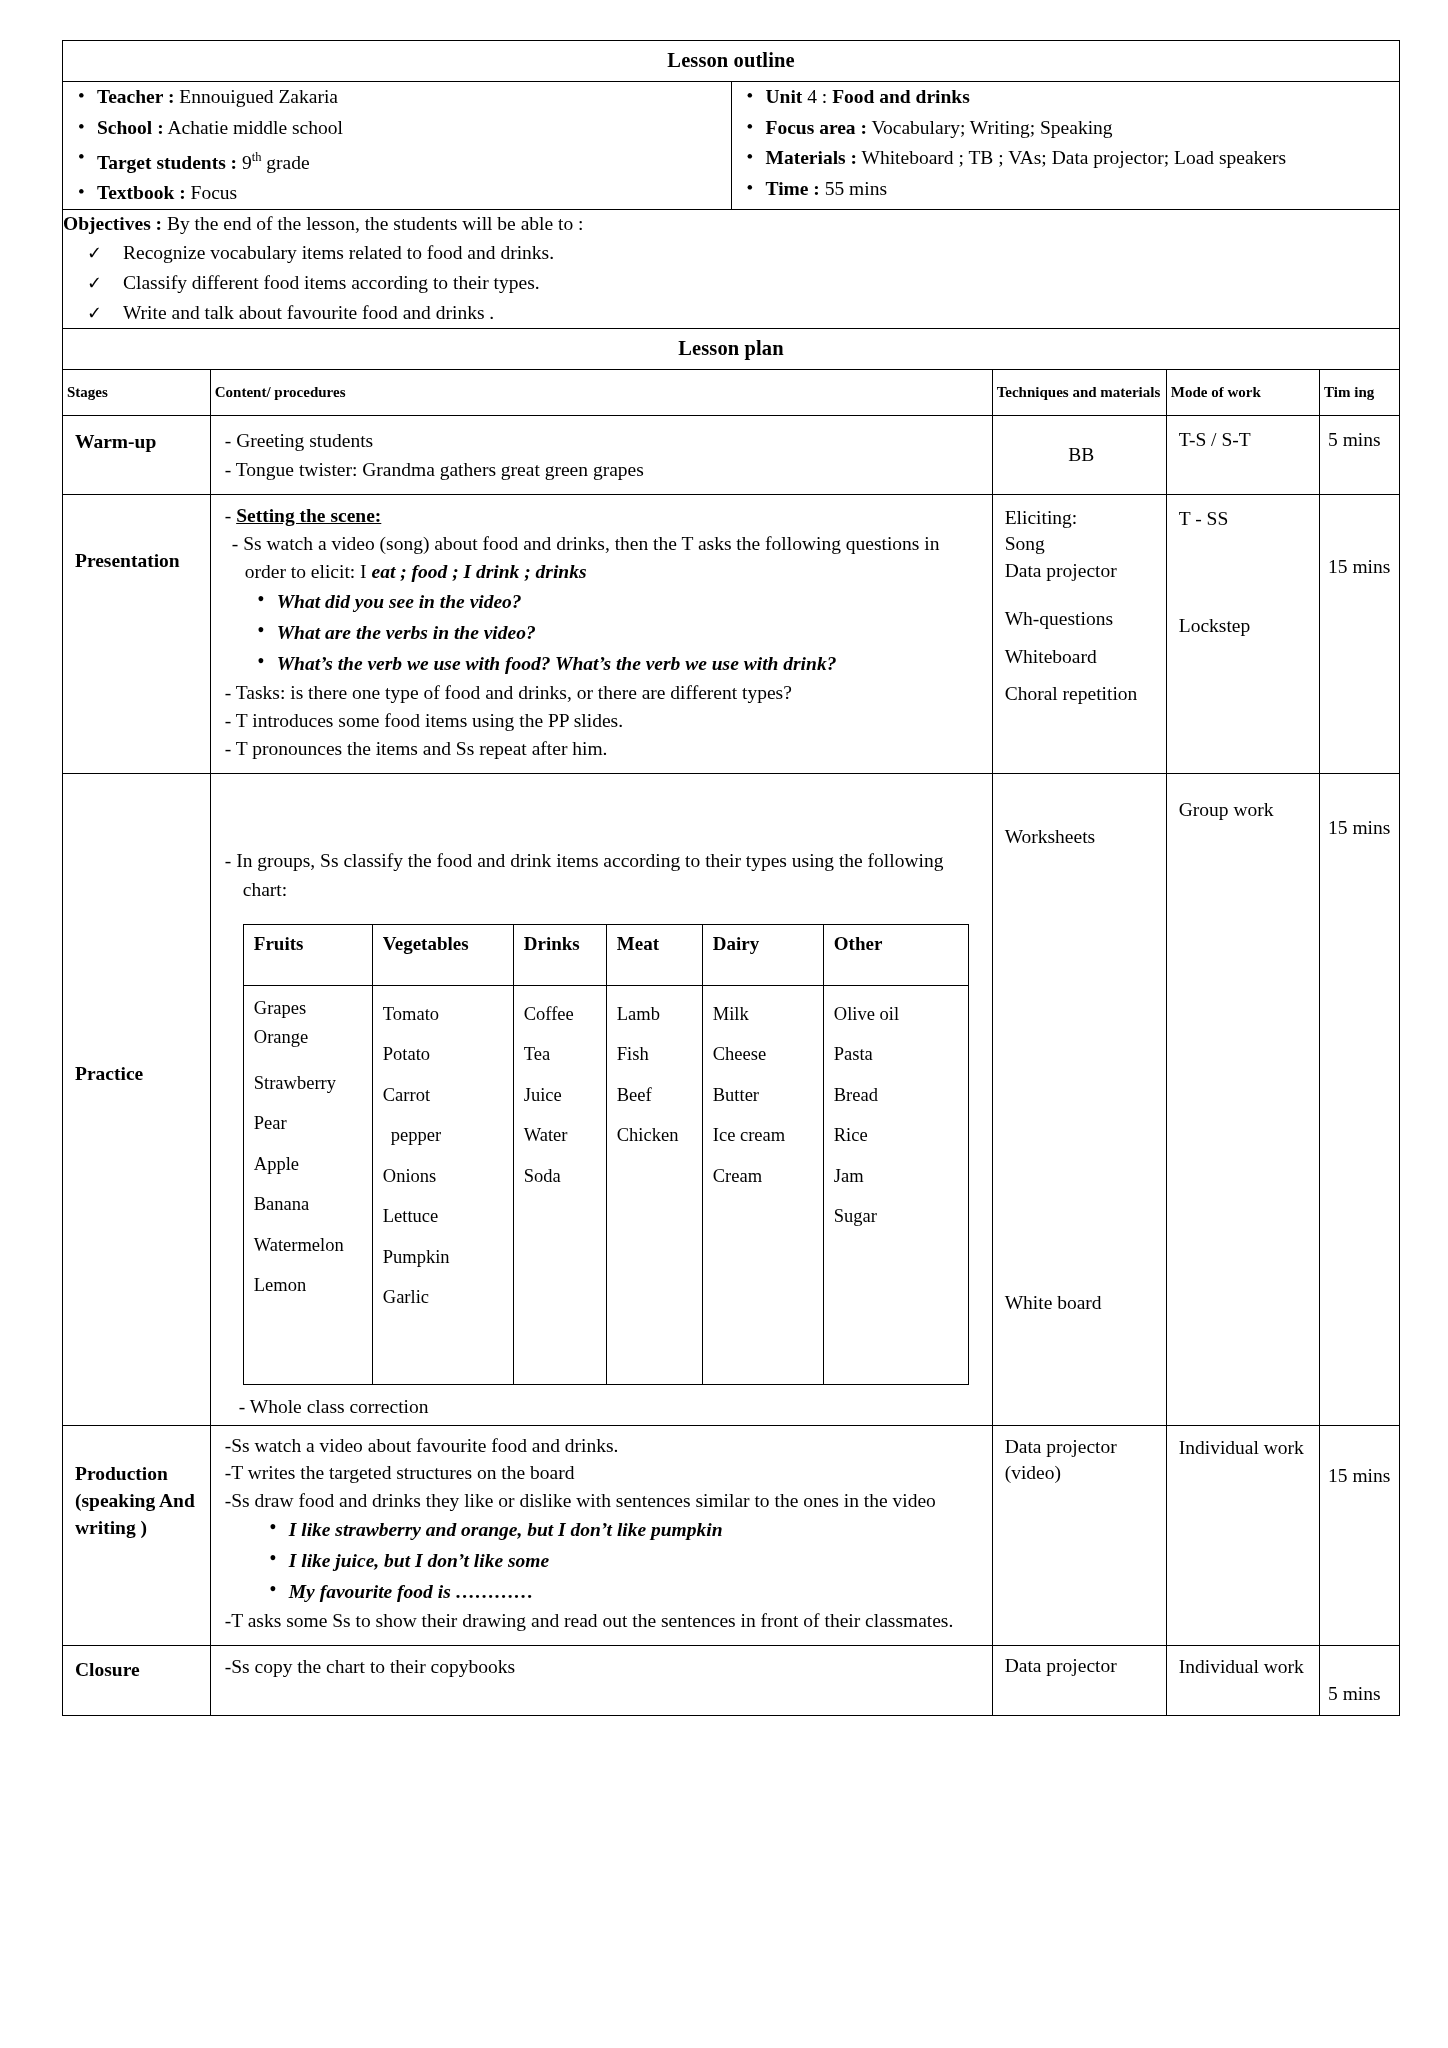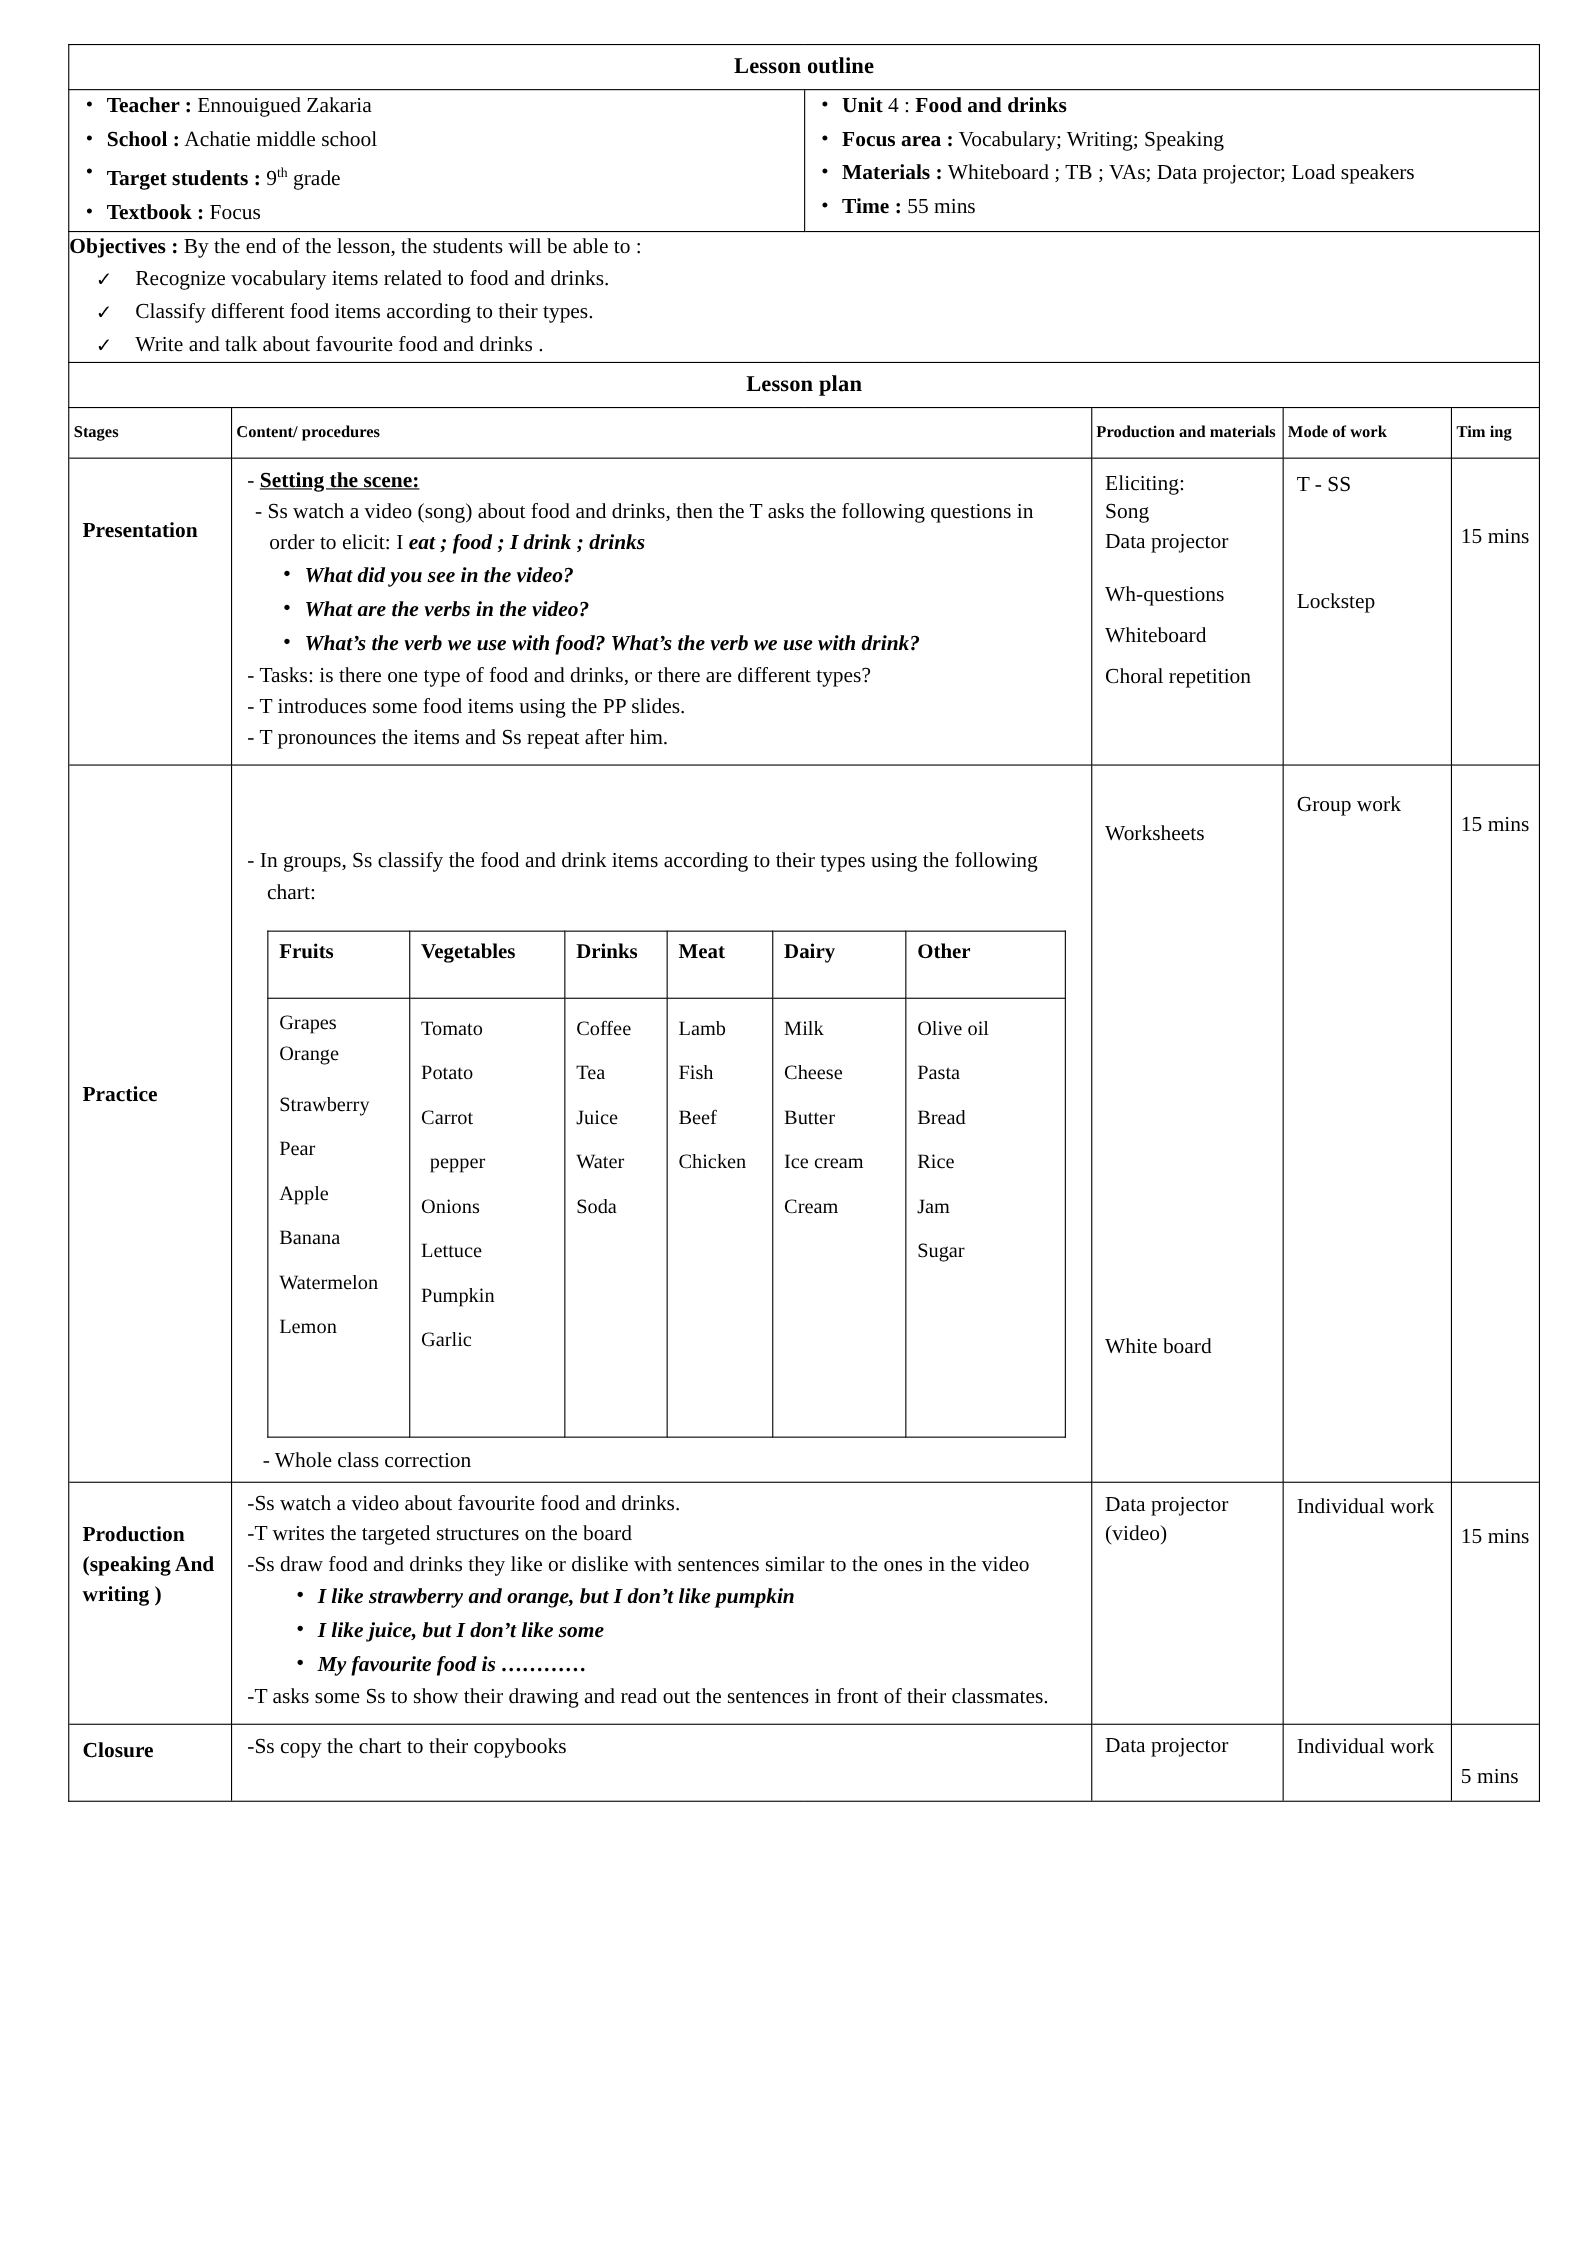--- a/index.html
+++ b/index.html
@@ -257,30 +257,50 @@
               <tbody>
 
           <tr>
             <td class="col-stage" style="border-top:none;border-left:none">
                     <div class="th">Stages</div>
                   </td>
             <td class="col-cont" style="border-top:none">
                     <div class="th">Content/ procedures</div>
                   </td>
             <td class="col-tech" style="border-top:none">
-                    <div class="th">Production and materials</div>
+                    <div class="th">Techniques and materials</div>
                   </td>
             <td class="col-mode" style="border-top:none">
                     <div class="th">Mode of work</div>
                   </td>
             <td class="col-time" style="border-top:none;border-right:none">
                     <div class="th">Tim ing</div>
                   </td>
           </tr>
 
+          <tr>
+            <td style="border-left:none">
+                    <div class="stage-label">Warm-up</div>
+                  </td>
+            <td>
+              <div class="cell dash-list">
+                <div>- Greeting students</div>
+                <div>- Tongue twister:  Grandma gathers great green grapes</div>
+              </div>
+            </td>
+            <td>
+                    <div class="tech-cell center-y" style="text-align:center">BB</div>
+                  </td>
+            <td>
+                    <div class="mode-cell">T-S / S-T</div>
+                  </td>
+            <td style="border-right:none">
+                    <div class="time-cell">5 mins</div>
+                  </td>
+          </tr>
 
           <tr>
             <td style="border-left:none">
                     <div class="stage-label" style="padding-top:52px">Presentation</div>
                   </td>
             <td>
               <div class="cell pad-small">
                 <div>- <span class="und">Setting the scene:</span></div>
                 <div class="hang" style="padding-left:20px;text-indent:-13px"><span>- Ss watch a video (song) about food and drinks, then the T asks the following questions in order to elicit: I </span><span class="bi">eat ; food ; I drink ; drinks</span></div>
                 <ul class="dots">

